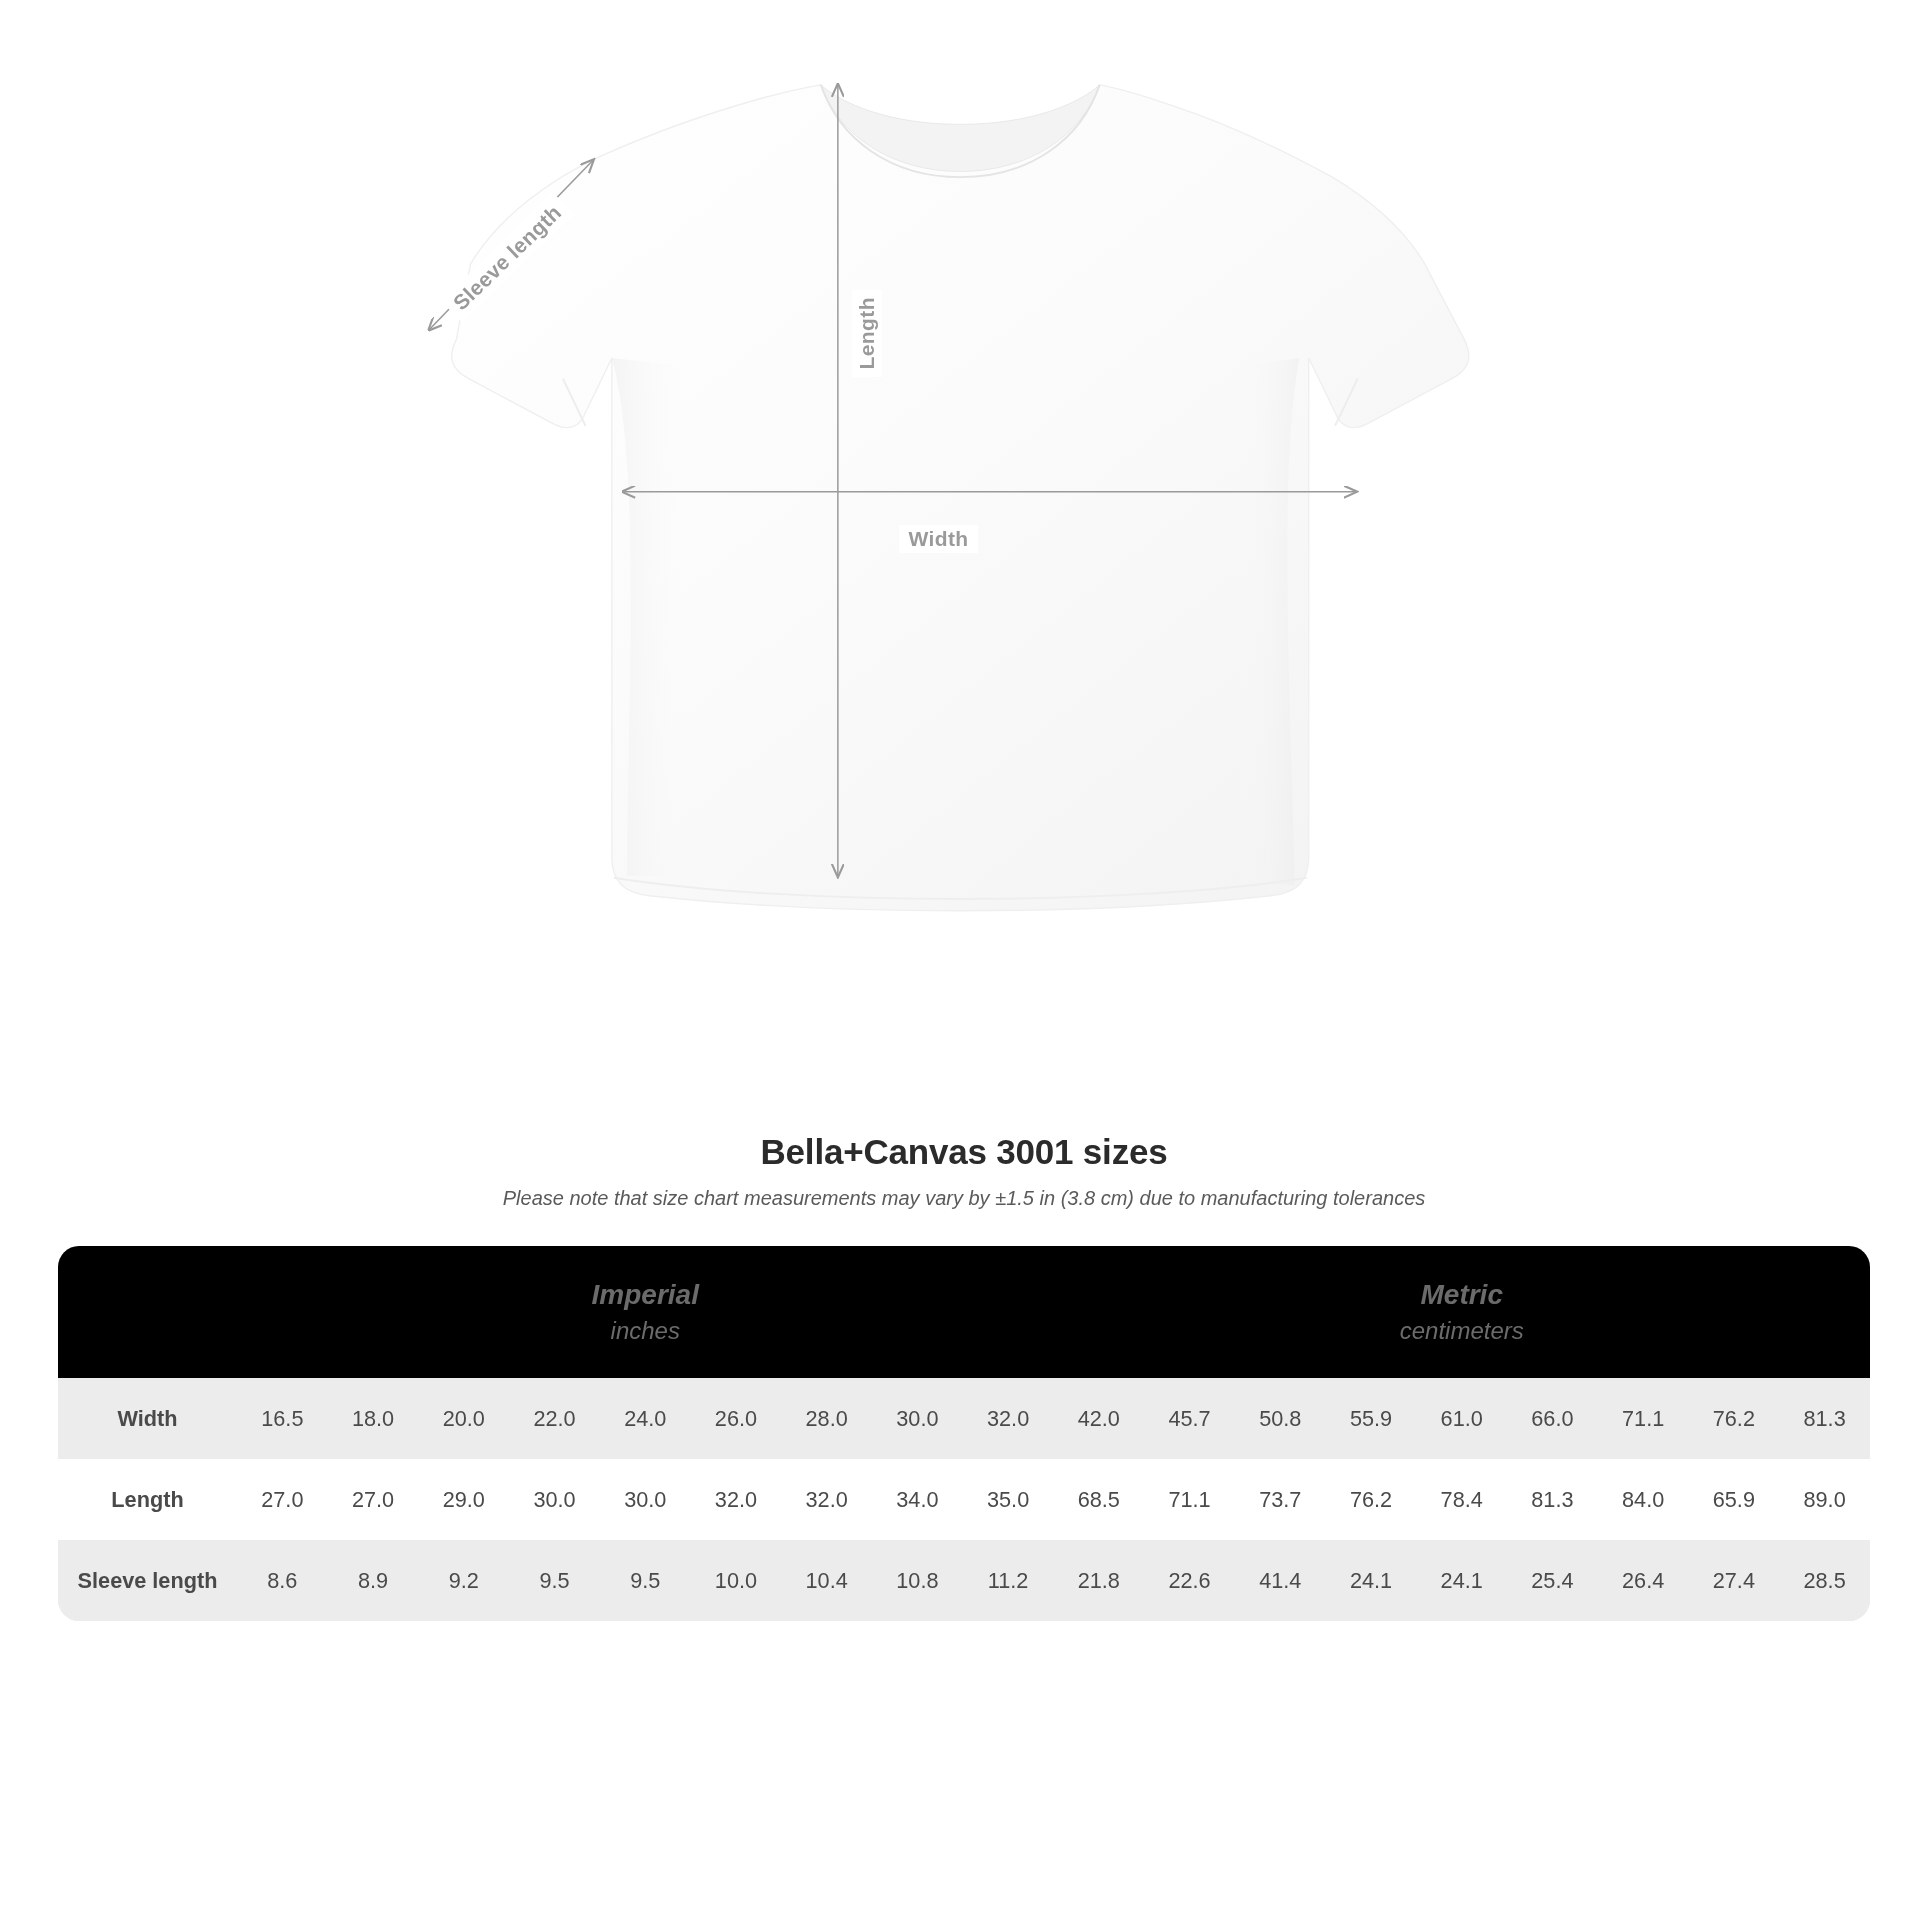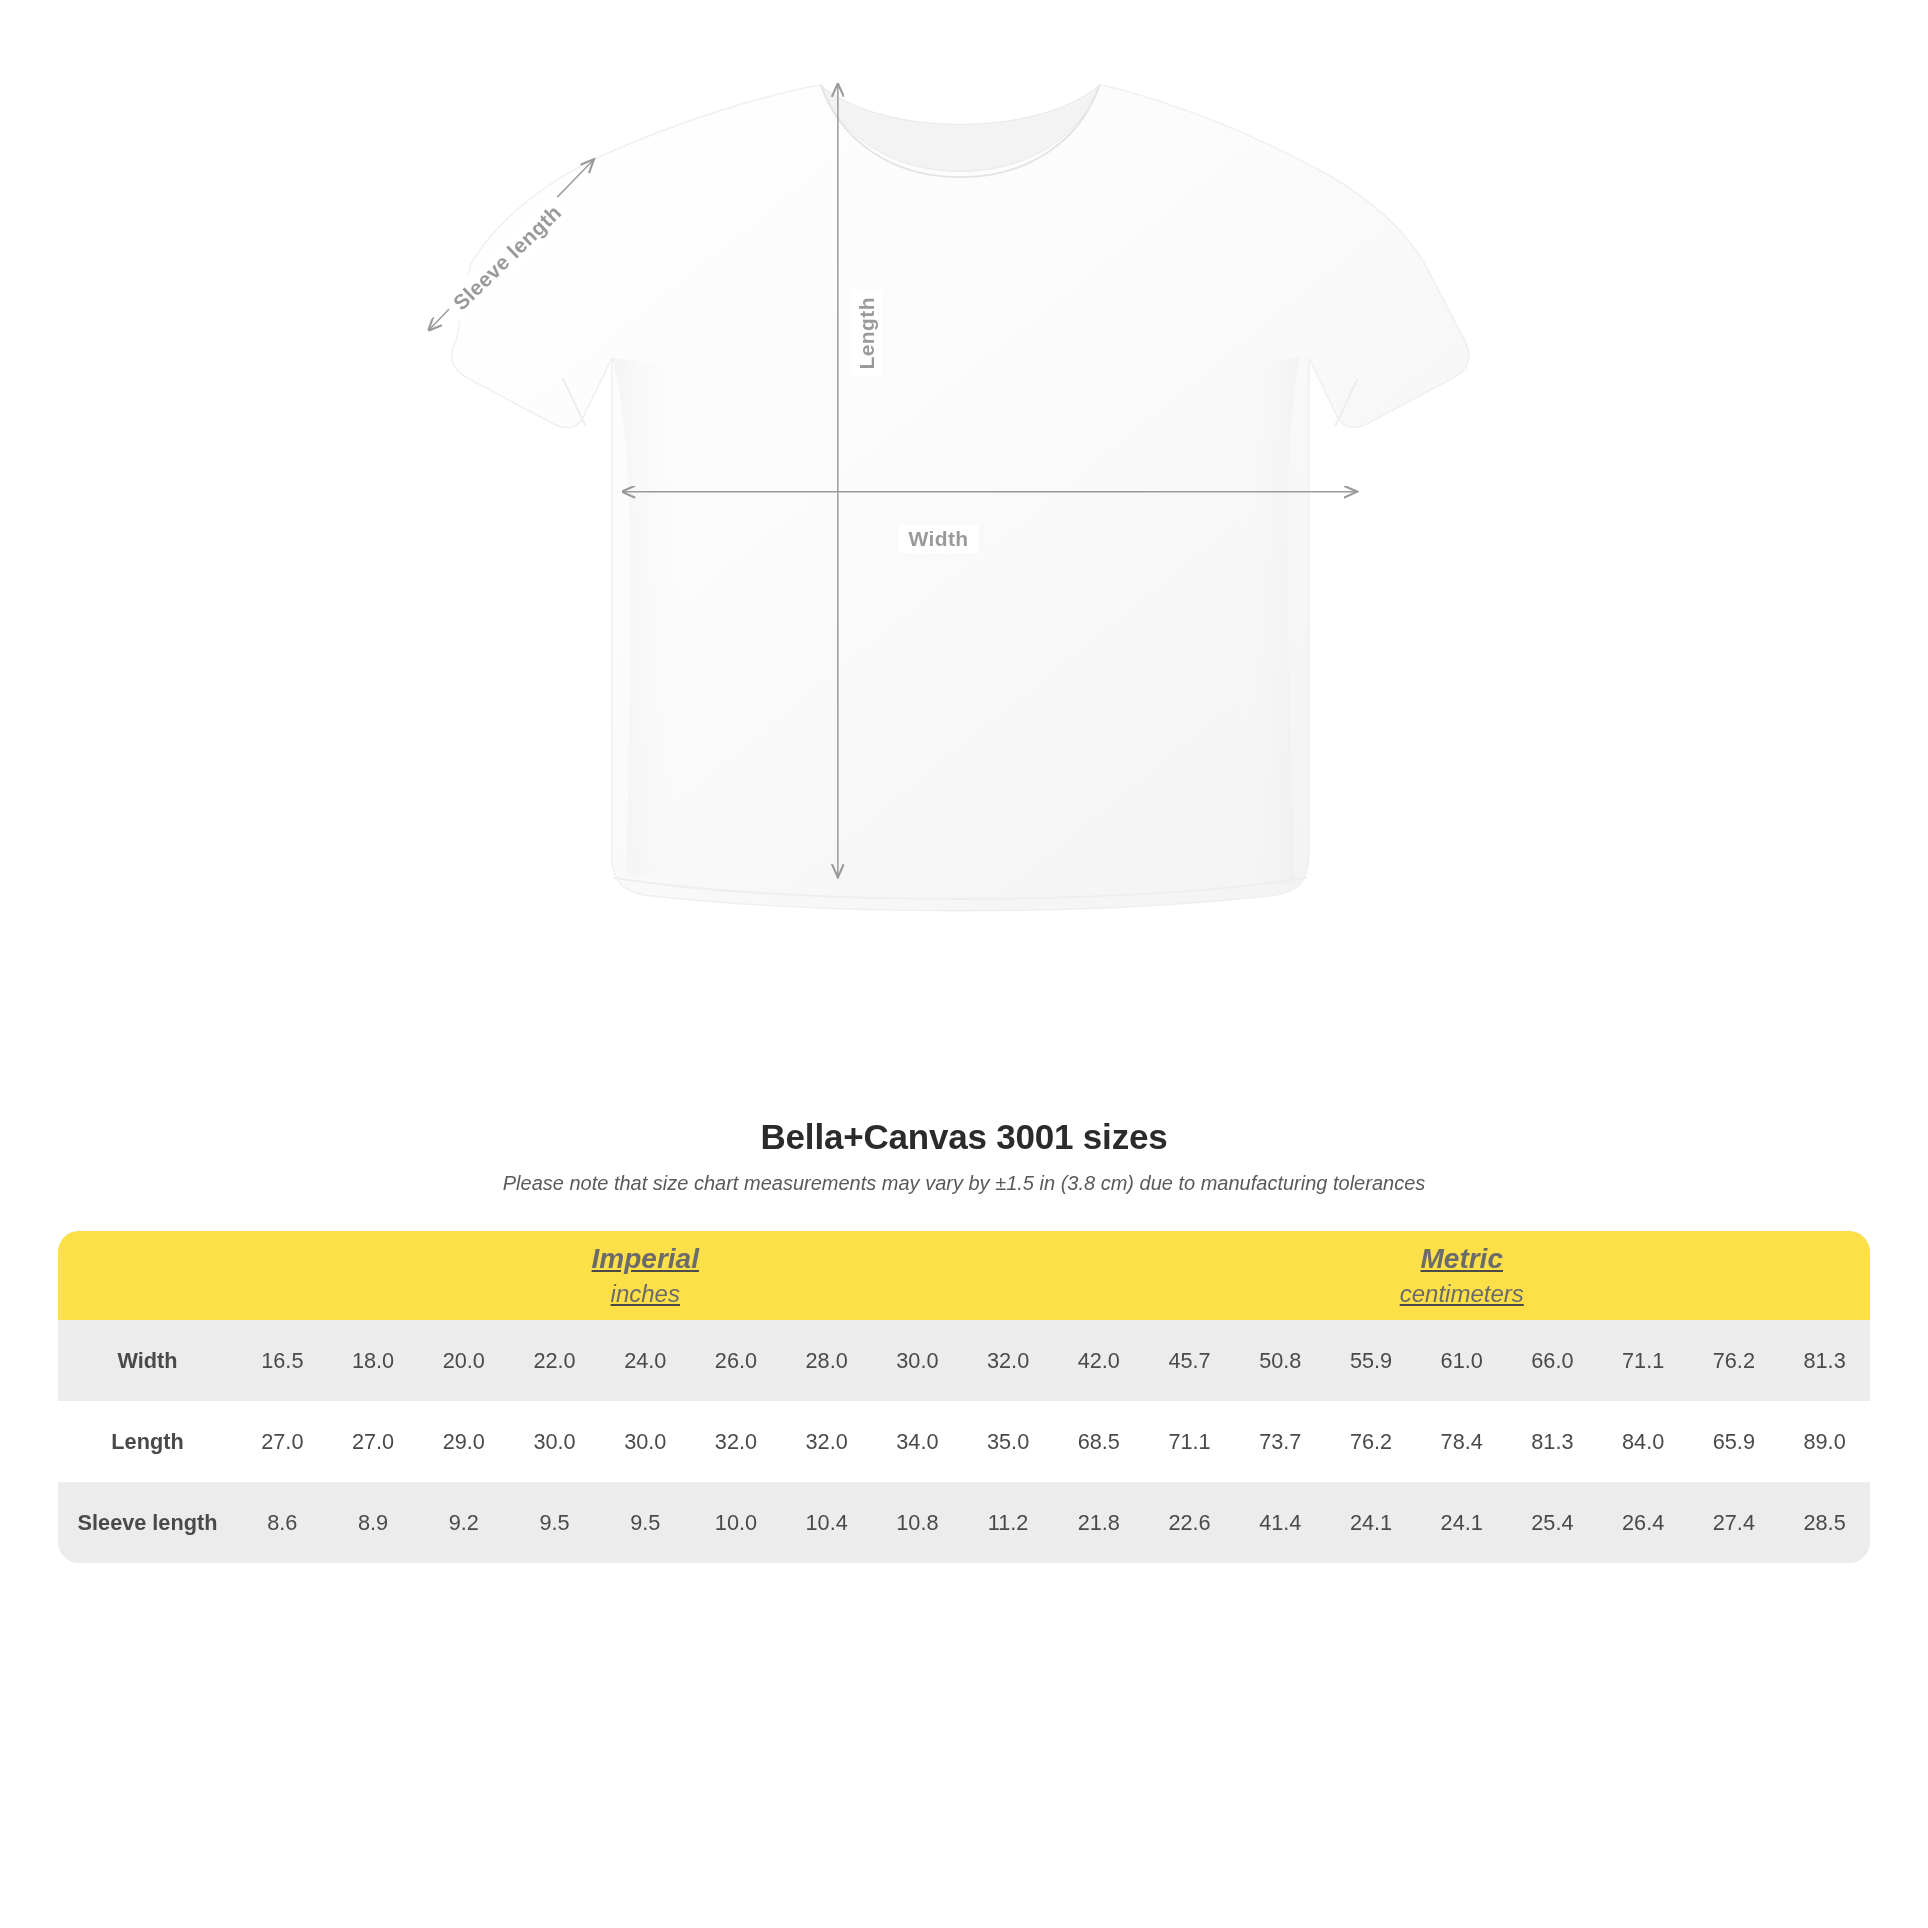--- a/index.html
+++ b/index.html
@@ -63,21 +63,21 @@
     top: 301px;
     transform: rotate(-44deg);
     transform-origin: left top;
     background: #ffffff;
     padding: 2.8px 7.5px;
   }
 
   
   .title-block {
     text-align: center;
-    margin-top: 6px;
+    margin-top: 21px;
   }
   .chart-title {
     font-size: 35px;
     font-weight: bold;
     color: #2b2b2b;
     margin: 0;
     letter-spacing: -0.2px;
   }
   .chart-note {
     font-size: 20px;
@@ -99,24 +99,23 @@
     table-layout: fixed;
   }
   table.size-table td, table.size-table th {
     text-align: center;
     font-size: 21.7px;
     color: #4a4a4a;
     padding: 0;
     border: none;
   }
   .unit-header td {
-    height: 89px;
-    background: #fde047;
+    height: 132px;
+    background: #000000;
     vertical-align: middle;
-    text-decoration: underline;
   }
   .unit-name {
     font-size: 28px;
     font-weight: bold;
     font-style: italic;
     color: #6b6b6b;
     display: block;
   }
   .unit-sub {
     font-size: 24px;

